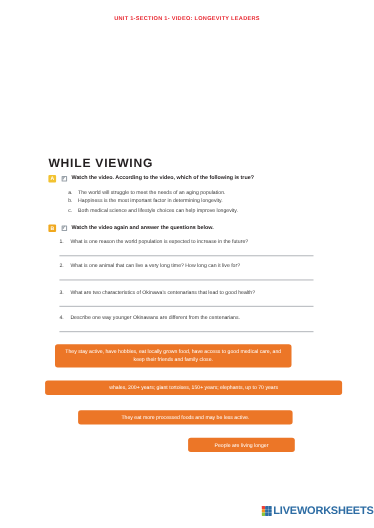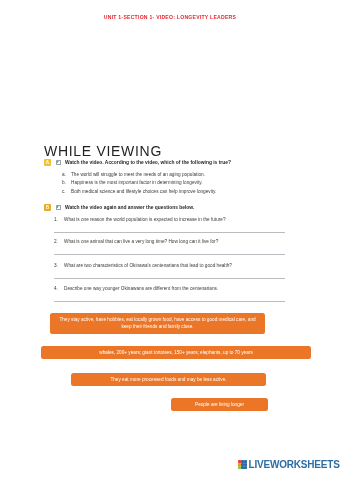--- a/index.html
+++ b/index.html
@@ -37,22 +37,22 @@
     letter-spacing: 0.25px;
     color: #e8262f;
     font-family: "Liberation Sans", sans-serif;
   }
 
   
   .section-heading {
     position: absolute;
     left: 44px;
     top: 143px;
-    font-size: 14px;
-    font-weight: normal;
+    font-size: 11px;
+    font-weight: bold;
     letter-spacing: 0.7px;
     color: #231f20;
   }
 
   
   .task {
     position: absolute;
     left: 44px;
     display: flex;
     align-items: flex-start;

